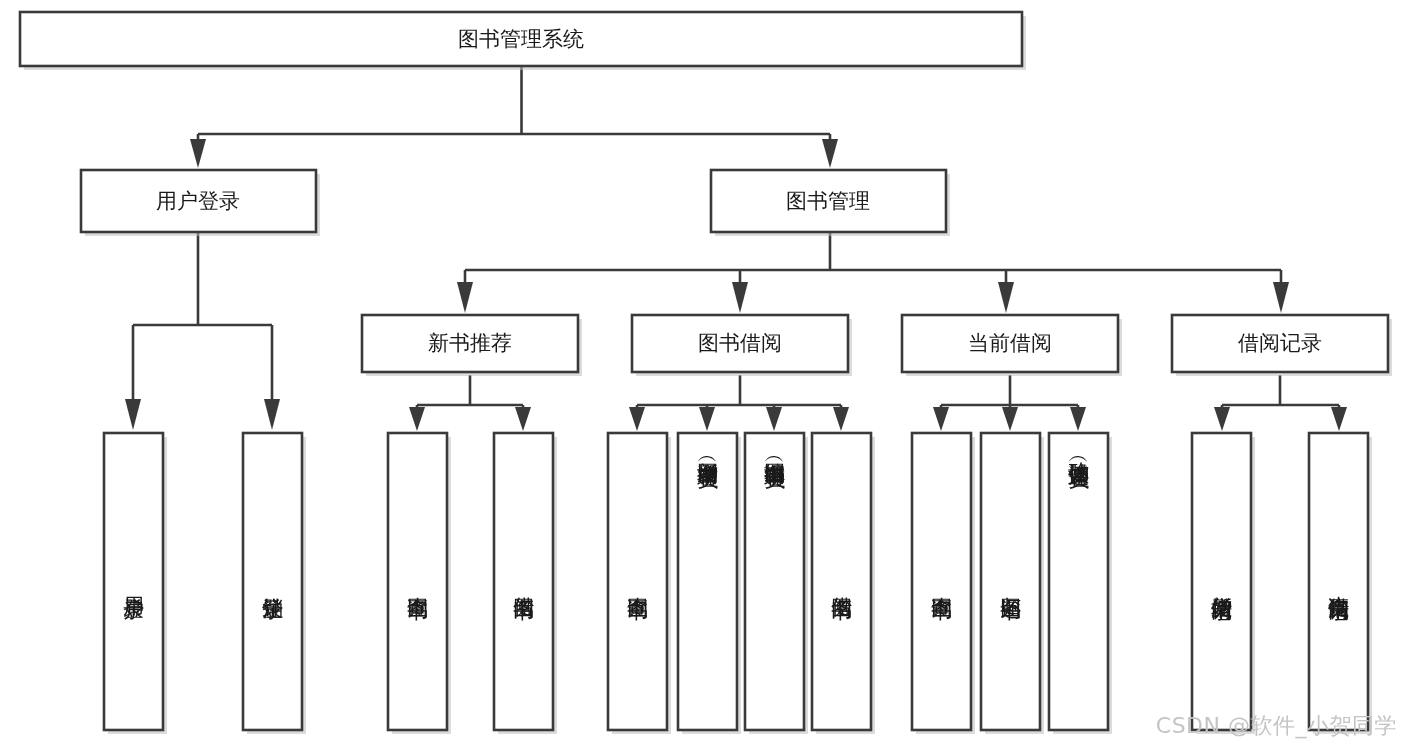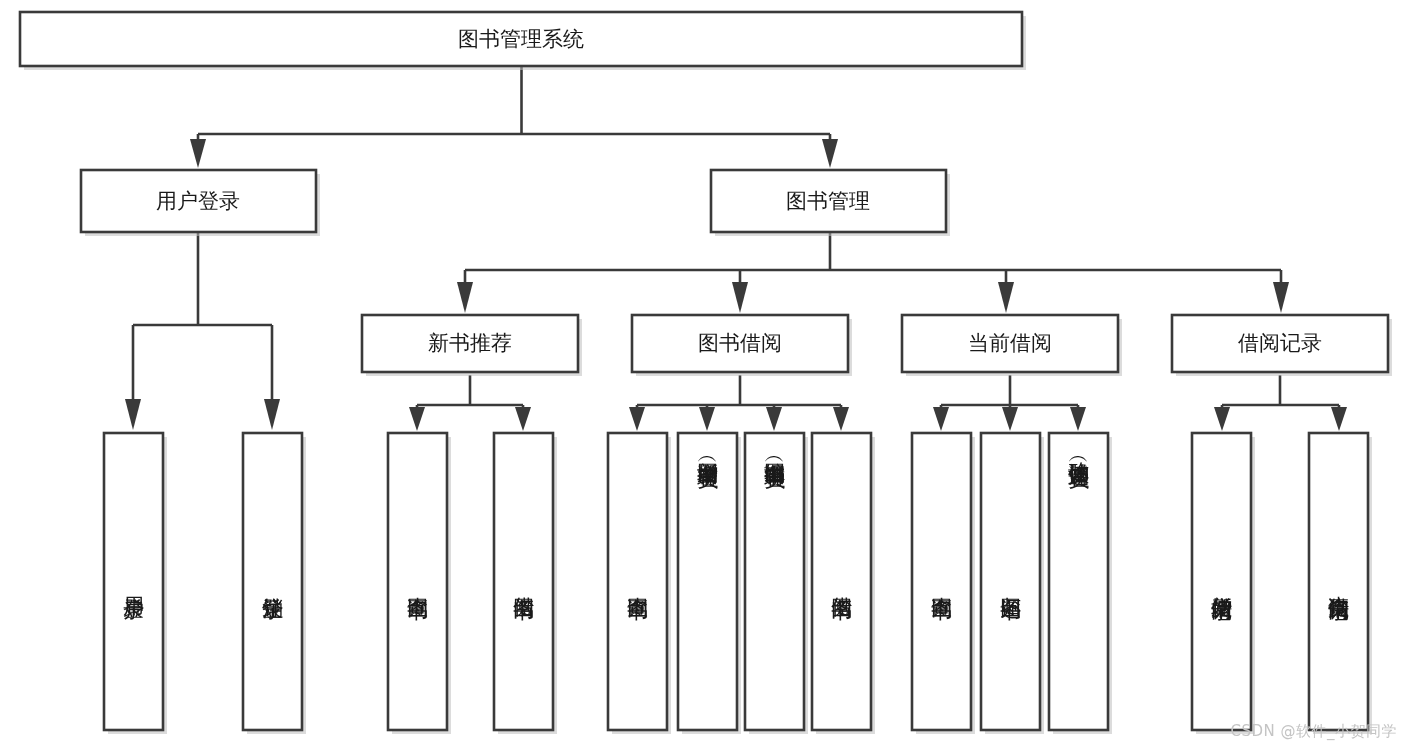--- a/index.html
+++ b/index.html
@@ -63,21 +63,21 @@
     color: #1a1a1a;
     letter-spacing: 1px;
     white-space: nowrap;
     text-align: center;
   }
   .watermark {
     position: absolute;
     right: 8px;
     bottom: 6px;
     font-family: "DejaVu Sans", "Liberation Sans", sans-serif;
-    font-size: 15px;
+    font-size: 22px;
     color: #c4c4c4;
     letter-spacing: 0.5px;
     white-space: nowrap;
     user-select: none;
     text-align: right;
   }
 </style>
 </head>
 <body>
 

